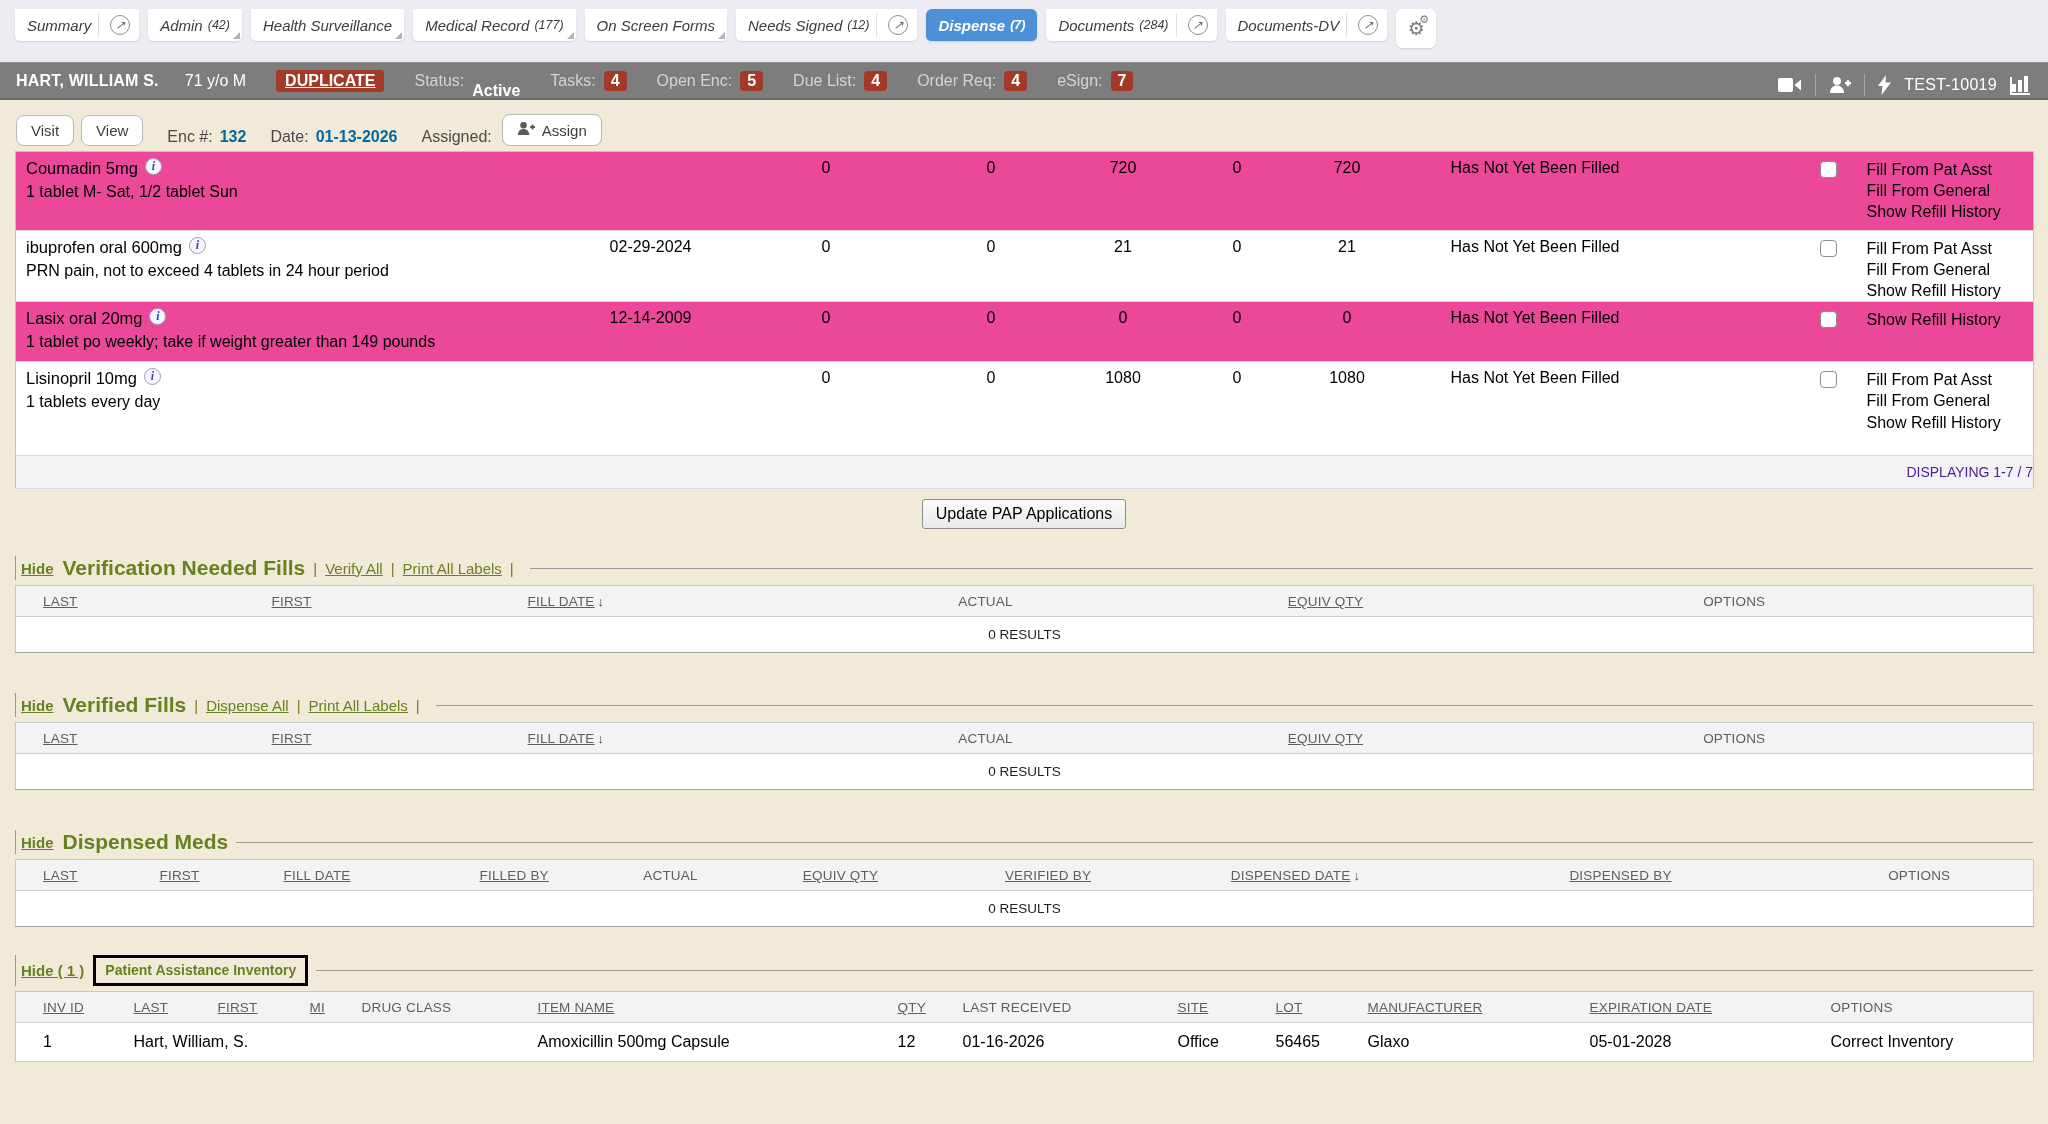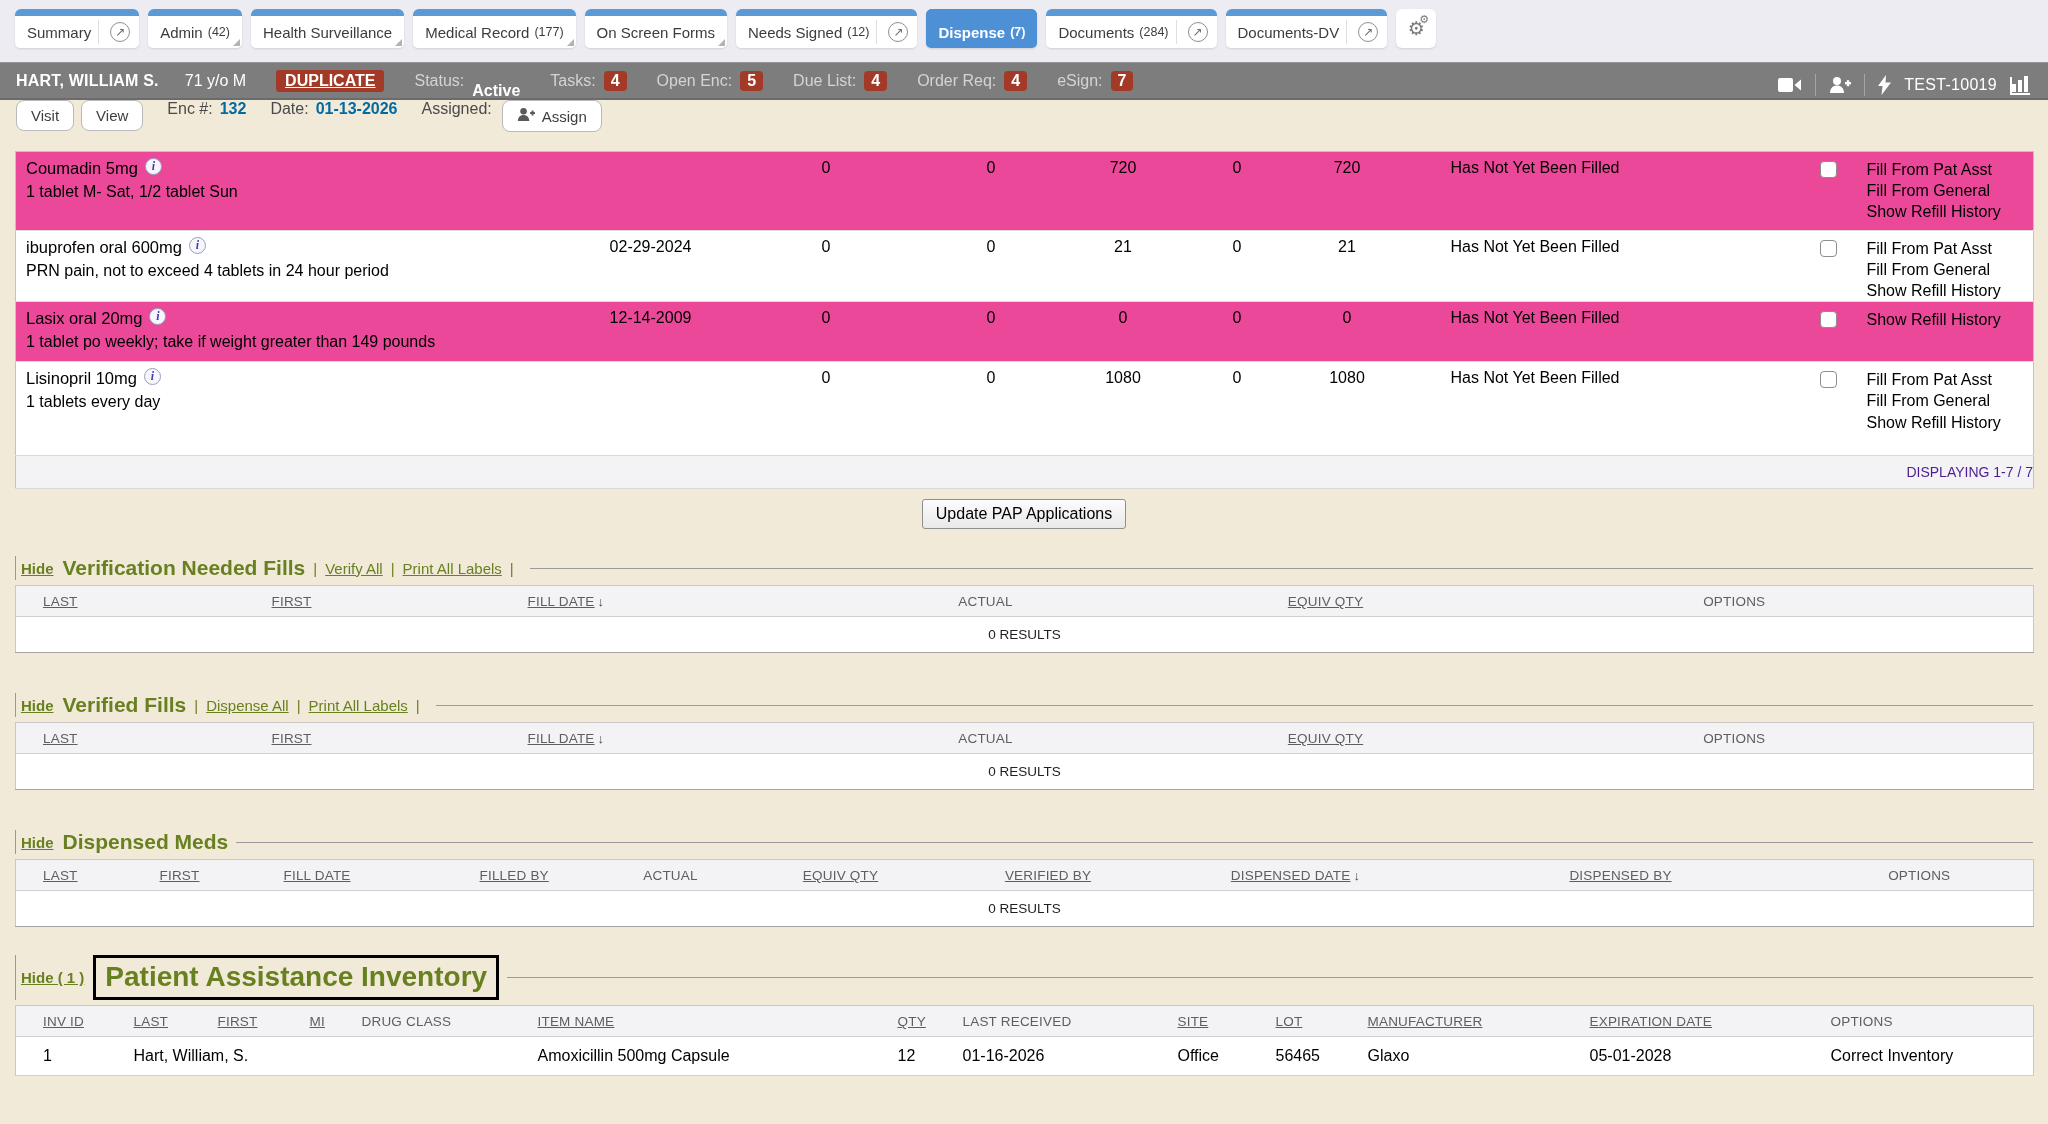--- a/index.html
+++ b/index.html
@@ -1,21 +1,21 @@
 <!DOCTYPE html>
 <html><head>
 <meta charset="utf-8">
 <style>
   * { box-sizing: border-box; margin: 0; padding: 0; }
   body { font-family: "Liberation Sans", sans-serif; background: #f1ead9; }
   .page { width: 2048px; height: 1124px; overflow: hidden; background: #f1ead9; position: relative; }
 
   
   .tabbar { height: 62px; background: #ececf2; display: flex; gap: 9px; padding: 9px 15px 0 15px; align-items: flex-start; }
-  .tab { display: flex; flex-direction: column; cursor: pointer; border-radius: 6px 6px 5px 5px; box-shadow: 0 1px 2px rgba(0,0,0,.12); }
+  .tab { display: flex; flex-direction: row; cursor: pointer; border-radius: 6px 6px 5px 5px; box-shadow: 0 1px 2px rgba(0,0,0,.12); font-style: italic; }
   .tab-top { height: 7px; background: #5b9ad4; border-radius: 6px 6px 0 0; }
   .tab-body { height: 32px; background: #fff; border-radius: 0 0 5px 5px; display: flex; align-items: center; gap: 7px; padding: 0 12px; font-size: 15px; color: #3c3c3c; position: relative; white-space: nowrap; }
   .tab-count { font-size: 12.5px; color: #3c3c3c; margin-left: -2px; }
   .tab-ext { width: 20px; height: 20px; border: 1px solid #8f8f8f; border-radius: 50%; display: flex; align-items: center; justify-content: center; font-size: 12px; color: #6e6e6e; margin-left: 3px; }
   .tab-body.with-ext { padding-right: 9px; }
   .tab-ext::before { content: ""; }
   .ext-wrap { display: flex; align-items: center; border-left: 1px solid #e0e0e0; padding-left: 8px; height: 24px; }
   .fold { position: absolute; right: 2px; bottom: 2px; width: 0; height: 0; border-left: 7px solid transparent; border-bottom: 7px solid #b3b3b3; }
   .tab.active { background: #4d90d5; }
   .tab.active .tab-top { background: #4d90d5; }
@@ -33,21 +33,21 @@
   .pb-group { display: flex; align-items: center; gap: 8px; margin-left: 30px; }
   .pb-label { color: #d4d4d4; }
   .pb-value { color: #fff; font-weight: bold; margin-top: 20px; }
   .count-badge { background: #a33a27; border-radius: 4px; padding: 1px 7px; font-weight: bold; color: #fff; cursor: pointer; }
   .pb-right { margin-left: auto; display: flex; align-items: center; gap: 13px; margin-top: 9px; }
   .pb-divider { width: 1px; height: 22px; background: #a5a5a5; }
   .pb-icon { display: flex; align-items: center; cursor: pointer; }
   .pb-id { font-size: 16px; color: #fff; letter-spacing: .3px; }
 
   
-  .encbar { height: 46px; display: flex; align-items: flex-start; padding: 0 16px; font-size: 16px; }
+  .encbar { height: 46px; display: flex; align-items: flex-end; padding: 0 16px; font-size: 16px; }
   .btn-plain { background: #fff; border: 1px solid #b9b9b9; border-radius: 8px; padding: 6px 14px; font-size: 15px; color: #3e3e3e; cursor: pointer; font-family: "Liberation Sans", sans-serif; }
   .btn-plain + .btn-plain { margin-left: 7px; }
   .enc-label { color: #4a4a4a; margin-left: 24px; }
   .enc-value { color: #0369a1; font-weight: bold; margin-left: 7px; }
   .assign-btn { margin-left: 10px; display: inline-flex; align-items: center; gap: 7px; }
 
   
   table { border-collapse: collapse; table-layout: fixed; }
   .medtable { width: 2018px; margin: 5px 15px 0 15px; background: #fff; border: 1px solid #c2c2c2; font-size: 16px; color: #000; }
   .medtable td { vertical-align: top; padding-top: 7px; }
@@ -83,21 +83,21 @@
   .sec-table th.C { text-align: center; }
   .sec-table th .u, .sec-table th.u { text-decoration: underline; cursor: pointer; }
   .results-row td { text-align: center; padding: 10px 0; color: #1f1f1f; border-bottom: 1px solid #a5a5a5; }
   .sort-icon { font-size: 13px; color: #444; margin-left: 3px; font-weight: bold; }
   .pl27 { padding-left: 27px !important; } .pl8 { padding-left: 8px !important; } .pl13 { padding-left: 13px !important; }
   .pl16 { padding-left: 16px !important; } .pl32 { padding-left: 32px !important; } .pl9 { padding-left: 9px !important; }
   .pl7 { padding-left: 7px !important; } .pl10 { padding-left: 10px !important; } .pl12 { padding-left: 12px !important; }
 
   
   .pai-title-box { border: 3px solid #000; padding: 3px 9px 4px 9px; margin-left: 9px; background: #f1ead9; }
-  .pai-title { font-size: 28px; font-weight: bold; color: #68801f; white-space: nowrap; }
+  .pai-title { font-size: 14px; font-weight: bold; color: #68801f; white-space: nowrap; }
   .pai-data td { font-size: 16px; color: #000; padding: 10px 0; border-bottom: 1px solid #cfcfcf; text-align: left; vertical-align: middle; white-space: nowrap; }
   .pai-foot td { background: #f3f3f6; text-align: center; font-size: 14px; color: #2e2e2e; padding: 8px 0; border-bottom: 1px solid #a5a5a5; }
   .link-like { cursor: pointer; }
 </style>
 </head>
 <body>
 
 <div class="page">
 
   <div class="tabbar">

